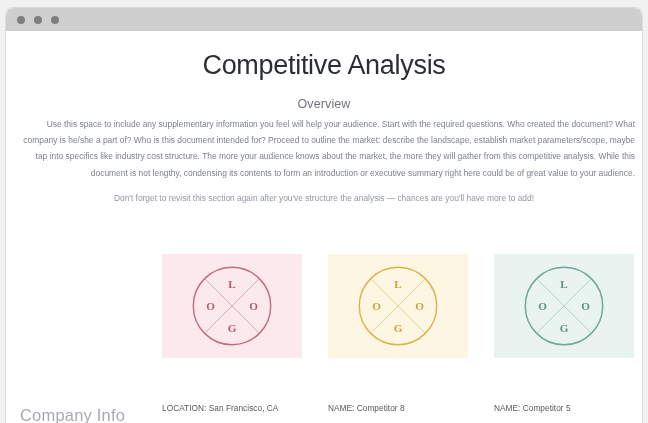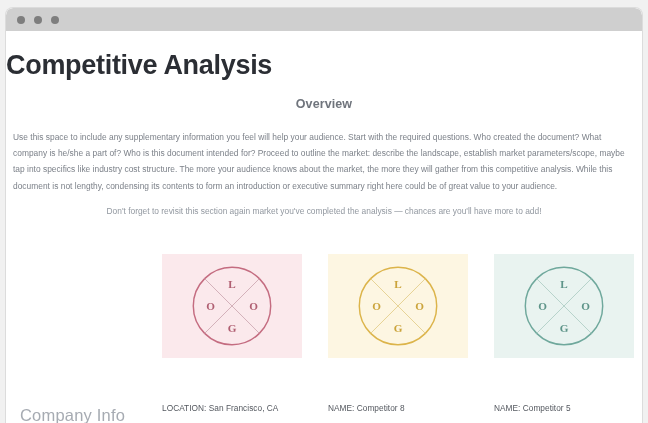--- a/index.html
+++ b/index.html
@@ -47,43 +47,43 @@
   
   .page {
     position: relative;
     height: 397px;
     background: #ffffff;
     box-sizing: border-box;
     padding: 0;
   }
 
   .doc-title {
-    text-align: left;
+    text-align: center;
     font-size: 27px;
-    font-weight: bold;
+    font-weight: normal;
     color: #2b2e34;
     letter-spacing: -0.3px;
     margin: 20px 0 0 0;
     line-height: 1.1;
   }
   .doc-subtitle {
     text-align: center;
     font-size: 12.5px;
     color: #6f747c;
-    font-weight: bold;
+    font-weight: normal;
     margin: 16px 0 0 0;
     letter-spacing: 0.1px;
   }
 
   .body-copy {
-    margin: 18px 7px 0 7px;
+    margin: 5px 7px 0 7px;
     font-size: 8.4px;
     line-height: 1.95;
     color: #7c8189;
-    text-align: left;
+    text-align: right;
     letter-spacing: 0.02px;
   }
   .note-line {
     text-align: center;
     margin: 10px 7px 0 7px;
     font-size: 8.4px;
     color: #9298a0;
     line-height: 1.9;
   }
 
@@ -156,21 +156,21 @@
     <span class="dot"></span>
     <span class="dot"></span>
   </div>
 
   <div class="page">
 
     <h1 class="doc-title">Competitive Analysis</h1>
     <h2 class="doc-subtitle">Overview</h2>
 
     <p class="body-copy">Use this space to include any supplementary information you feel will help your audience. Start with the required questions. Who created the document? What company is he/she a part of? Who is this document intended for? Proceed to outline the market: describe the landscape, establish market parameters/scope, maybe tap into specifics like industry cost structure. The more your audience knows about the market, the more they will gather from this competitive analysis. While this document is not lengthy, condensing its contents to form an introduction or executive summary right here could be of great value to your audience.</p>
-    <p class="note-line">Don't forget to revisit this section again market you've completed the analysis — chances are you'll have more to add!</p>
+    <p class="note-line">Don't forget to revisit this section again after you've structure the analysis — chances are you'll have more to add!</p>
 
     <div class="cards">
 
       <div class="card" style="background:#fbe9ec">
         <svg class="logo-svg" width="86" height="86" viewBox="0 0 100 100">
           <circle cx="50" cy="50" r="45" fill="none" stroke="#c46c80" stroke-width="1.7"></circle>
           <line x1="18" y1="18" x2="82" y2="82" stroke="#c9a0ab" stroke-width="0.9"></line>
           <line x1="82" y1="18" x2="18" y2="82" stroke="#c9a0ab" stroke-width="0.9"></line>
           <text x="50" y="29" text-anchor="middle" font-family="'Liberation Serif', serif" font-size="13" font-weight="bold" fill="#b05f72">L</text>
           <text x="75" y="55" text-anchor="middle" font-family="'Liberation Serif', serif" font-size="13" font-weight="bold" fill="#b05f72">O</text>

